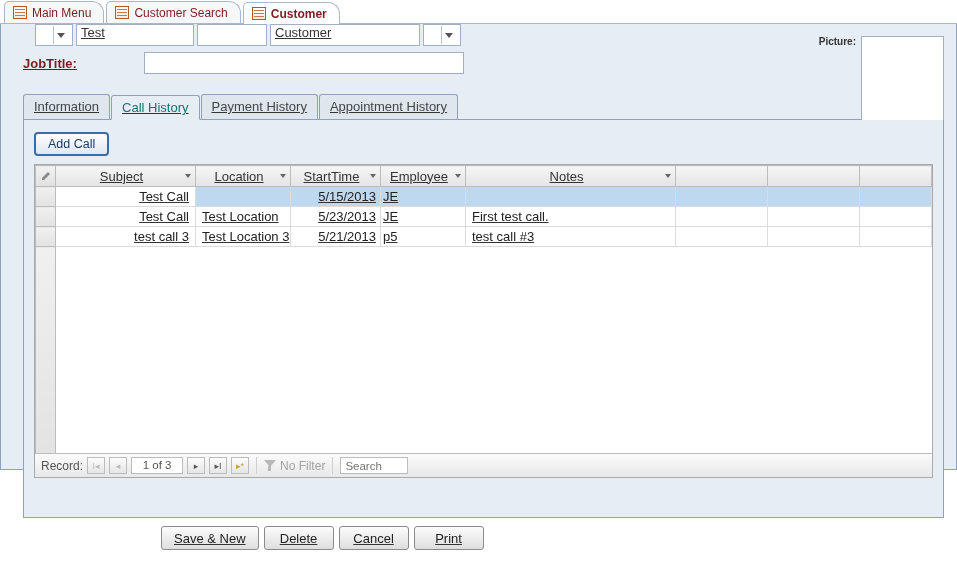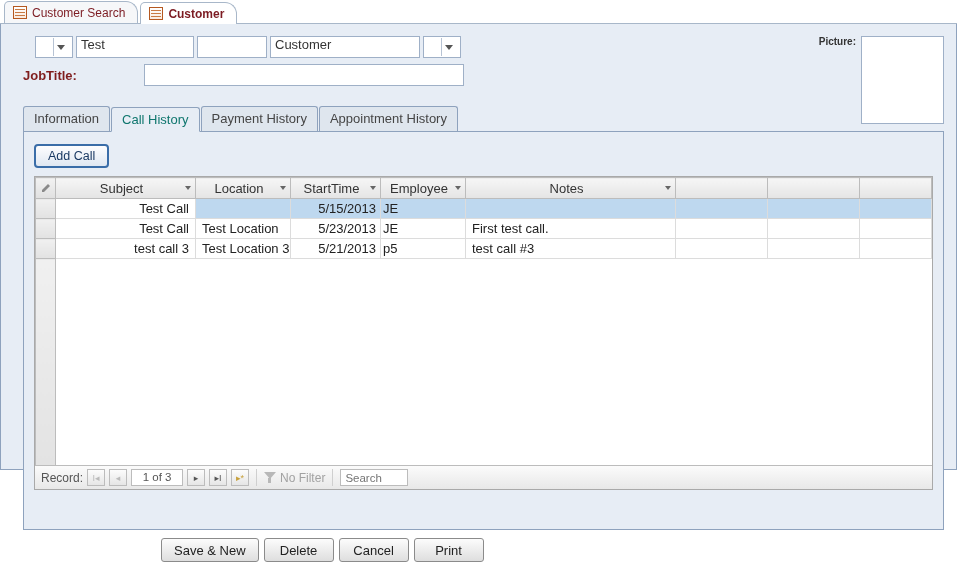--- a/index.html
+++ b/index.html
@@ -53,21 +53,21 @@
   }
   .doc-tab .form-ico span { height:1px; background:#c97a44; display:block;}
 
   
   .form-area {
     background:#e7edf5;
     border:1px solid #8ea2bd;
     border-top:none;
     height:446px;
     position:relative;
-    padding-top:12px;
+    text-decoration:underline;
   }
 
   .hdr-row { display:flex; align-items:center; gap:3px; padding:0 18px 6px 34px;}
   .combo, .txt {
     height:22px;
     border:1px solid #9fb0c7;
     background:#fff;
     font-size:13px;
     padding:0 4px;
   }
@@ -223,20 +223,28 @@
     font-size:13px;
     color:#222;
     cursor:pointer;
     display:flex; align-items:center;
   }
 </style>
 </head>
 <body>
 
 <div class="doc-tabs">
+  <div class="doc-tab">
+    <span class="form-ico">
+        <span></span>
+        <span></span>
+        <span></span>
+      </span>
+    <span>Main Menu</span>
+  </div>
   <div class="doc-tab">
     <span class="form-ico">
         <span></span>
         <span></span>
         <span></span>
       </span>
     <span>Customer Search</span>
   </div>
   <div class="doc-tab active">
     <span class="form-ico">

